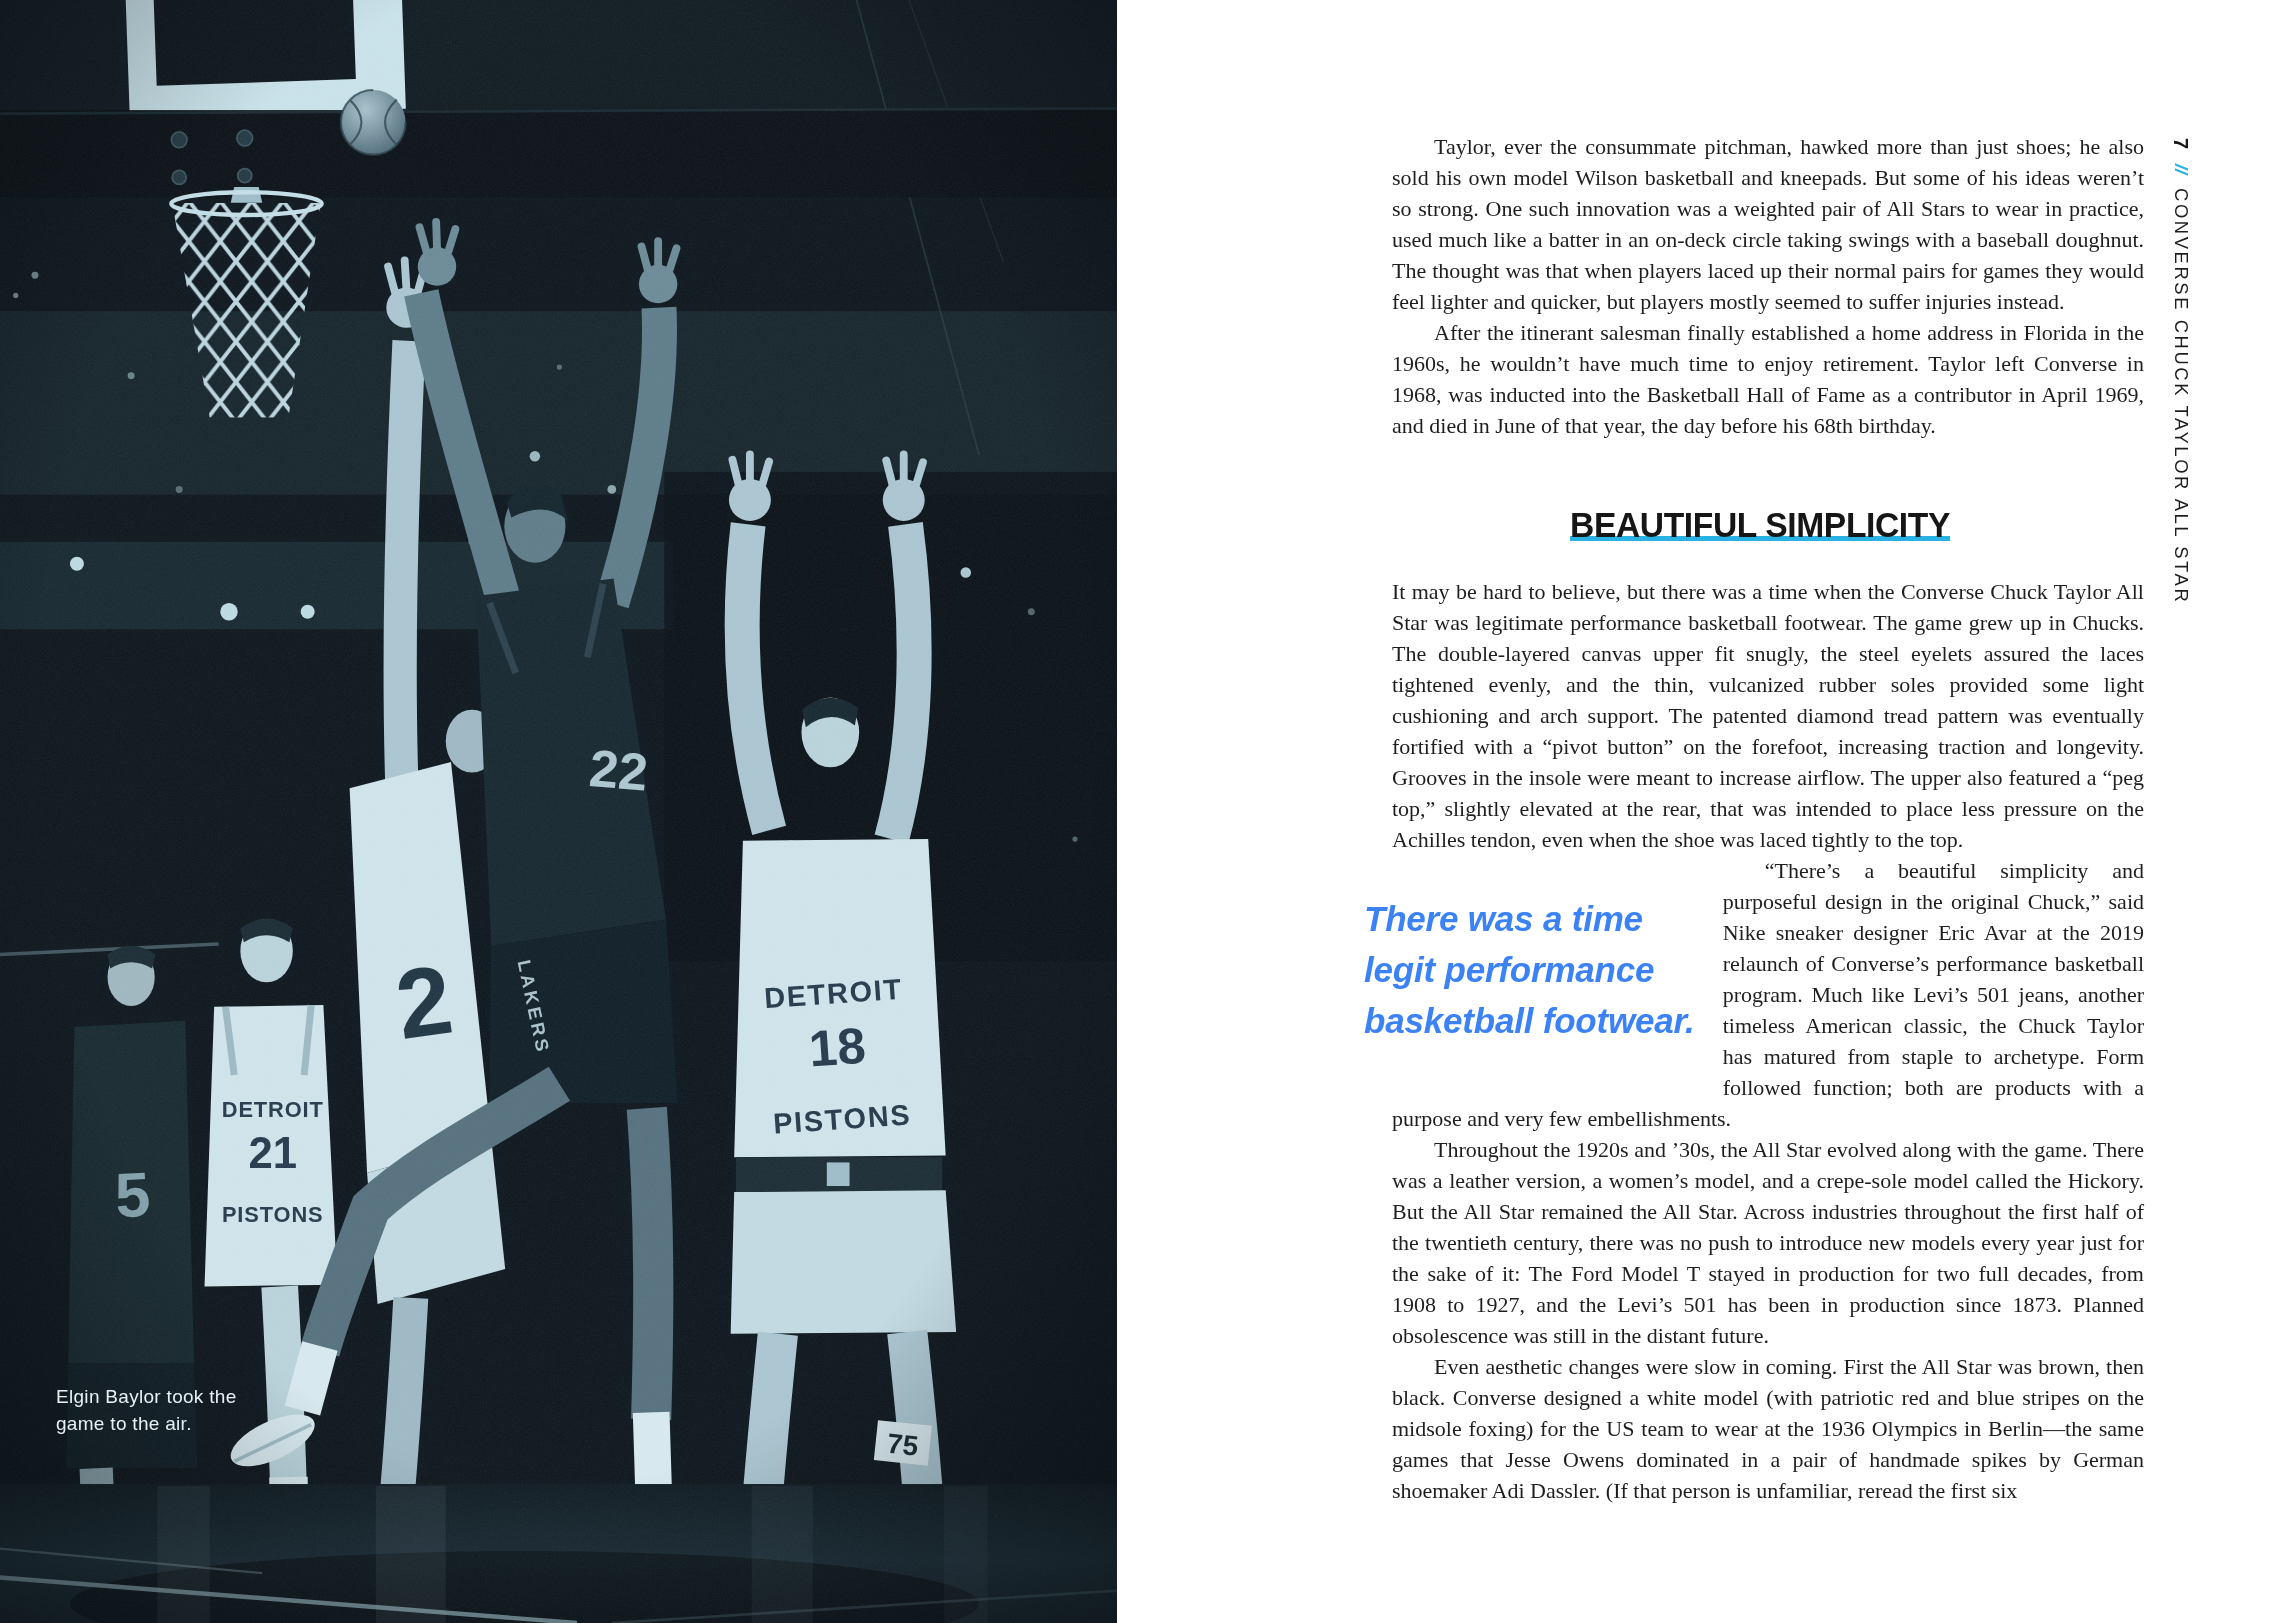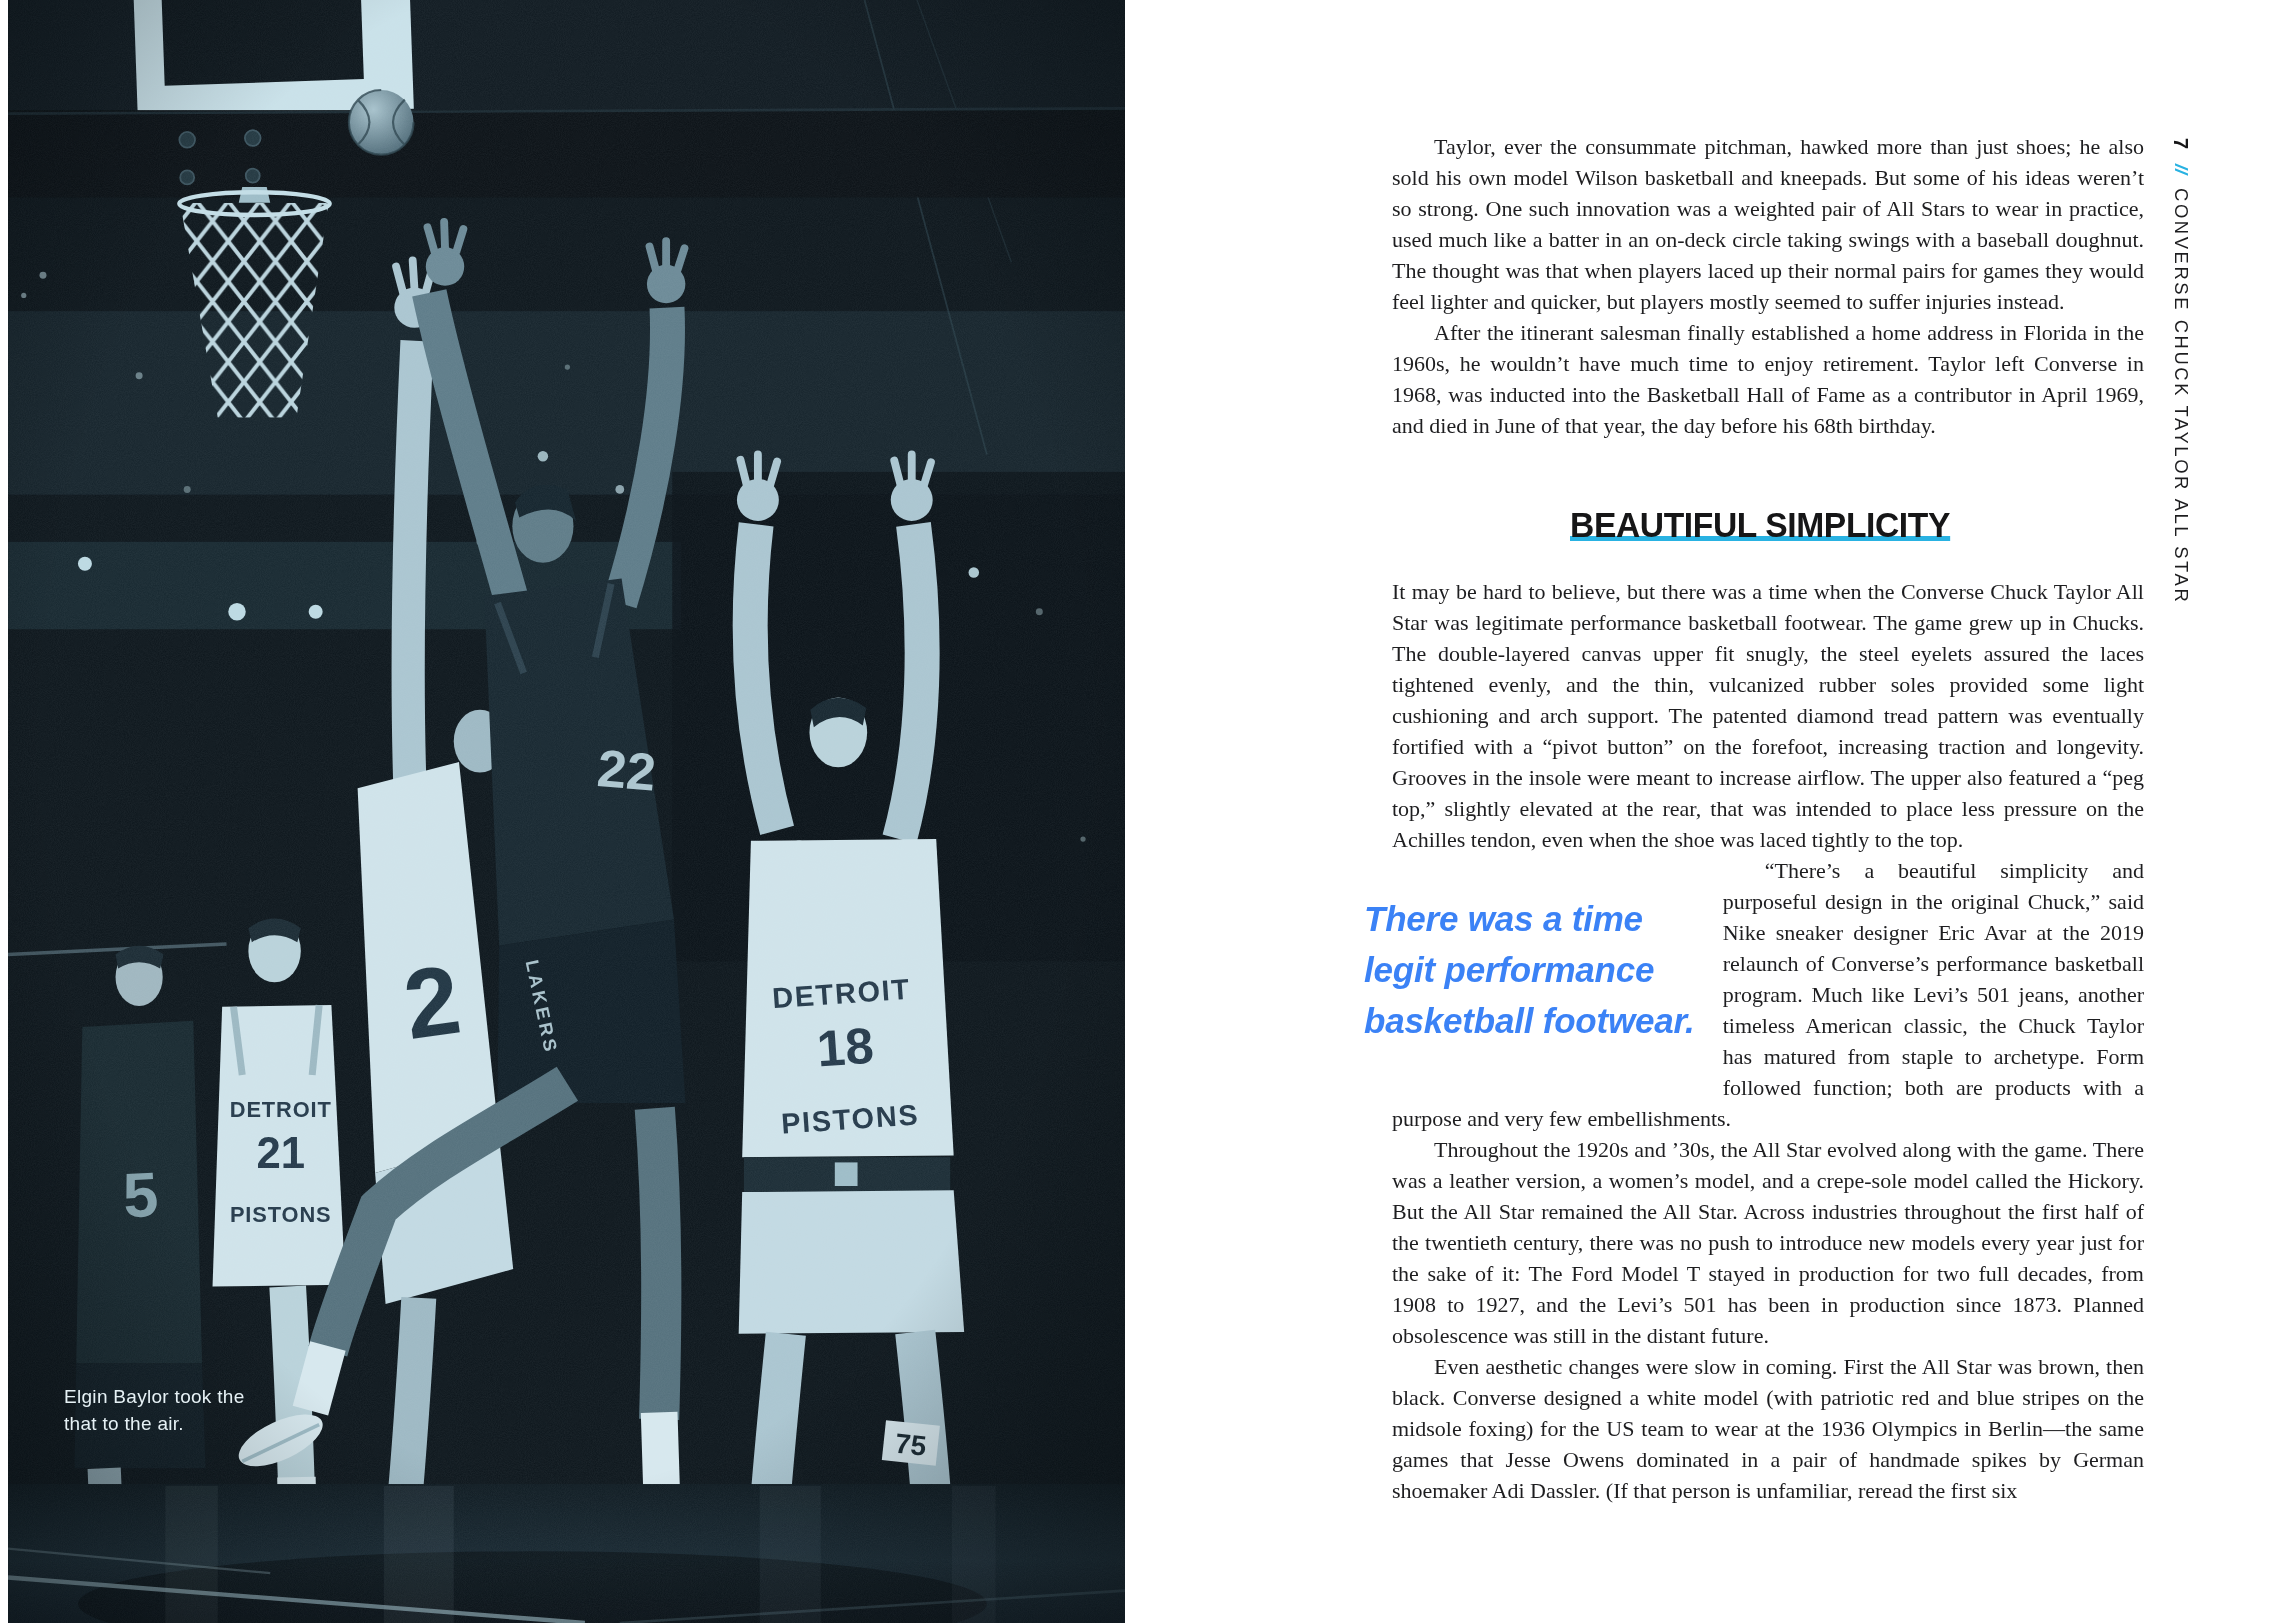--- a/index.html
+++ b/index.html
@@ -1,19 +1,19 @@
 <!DOCTYPE html>
 <html style="font-size:14px"><head>
 <meta charset="utf-8">
 <style>
   html,body{margin:0;padding:0;background:#e9e9e9;}
   .spread{position:relative;width:2273px;height:1623px;background:#ffffff;overflow:hidden;
           font-family:"Liberation Serif",serif;color:#1e1e20;}
   
-  .photo{position:absolute;left:8px;top:0;width:1117px;height:1623px;background:#737373;}
+  .photo{position:absolute;left:0;top:0;width:1117px;height:1623px;background:#737373;}
   .photo svg{display:block;width:1117px;height:1623px;}
   .caption{position:absolute;left:56px;top:1383px;font-family:"Liberation Sans",sans-serif;
            font-size:19px;line-height:27px;color:#e6f1f5;letter-spacing:0.3px;font-weight:400;}
   
   .article{position:absolute;left:1392px;top:0;width:752px;}
   .article p{margin:0;font-size:22px;line-height:31px;text-align:justify;text-indent:42px;}
   .p-first{margin-top:131px !important;}
   .no-indent{text-indent:0 !important;}
   .heading{display:inline-block;margin:84px 0 35px 0;font-family:"Liberation Sans",sans-serif;
            font-weight:700;font-size:35px;letter-spacing:-0.4px;color:#161617;
@@ -217,21 +217,21 @@
         <rect x="860" y="1700" width="70" height="157" fill="#c3dde6" opacity=".06"></rect>
         <rect x="1080" y="1700" width="50" height="157" fill="#c3dde6" opacity=".05"></rect>
       </g>
 
       <rect x="0" y="0" width="1278" height="1857" filter="url(#grain)"></rect>
       <rect x="0" y="0" width="1278" height="1857" fill="url(#vig)"></rect>
     </svg>
 
     <div class="caption">
       <span style="display:block">Elgin Baylor took the</span>
-      <span style="display:block">that to the air.</span>
+      <span style="display:block">game to the air.</span>
     </div>
   </div>
 
   <div class="article">
     <p class="p-first">Taylor, ever the consummate pitchman, hawked more than just shoes; he also sold his own model Wilson basketball and kneepads. But some of his ideas weren’t so strong. One such innovation was a weighted pair of All Stars to wear in practice, used much like a batter in an on-deck circle taking swings with a baseball doughnut. The thought was that when players laced up their normal pairs for games they would feel lighter and quicker, but players mostly seemed to suffer injuries instead.</p>
     <p>After the itinerant salesman finally established a home address in Florida in the 1960s, he wouldn’t have much time to enjoy retirement. Taylor left Converse in 1968, was inducted into the Basketball Hall of Fame as a contributor in April 1969, and died in June of that year, the day before his 68th birthday.</p>
 
     <div class="heading-wrap">
       <h2 class="heading">BEAUTIFUL SIMPLICITY</h2>
     </div>

